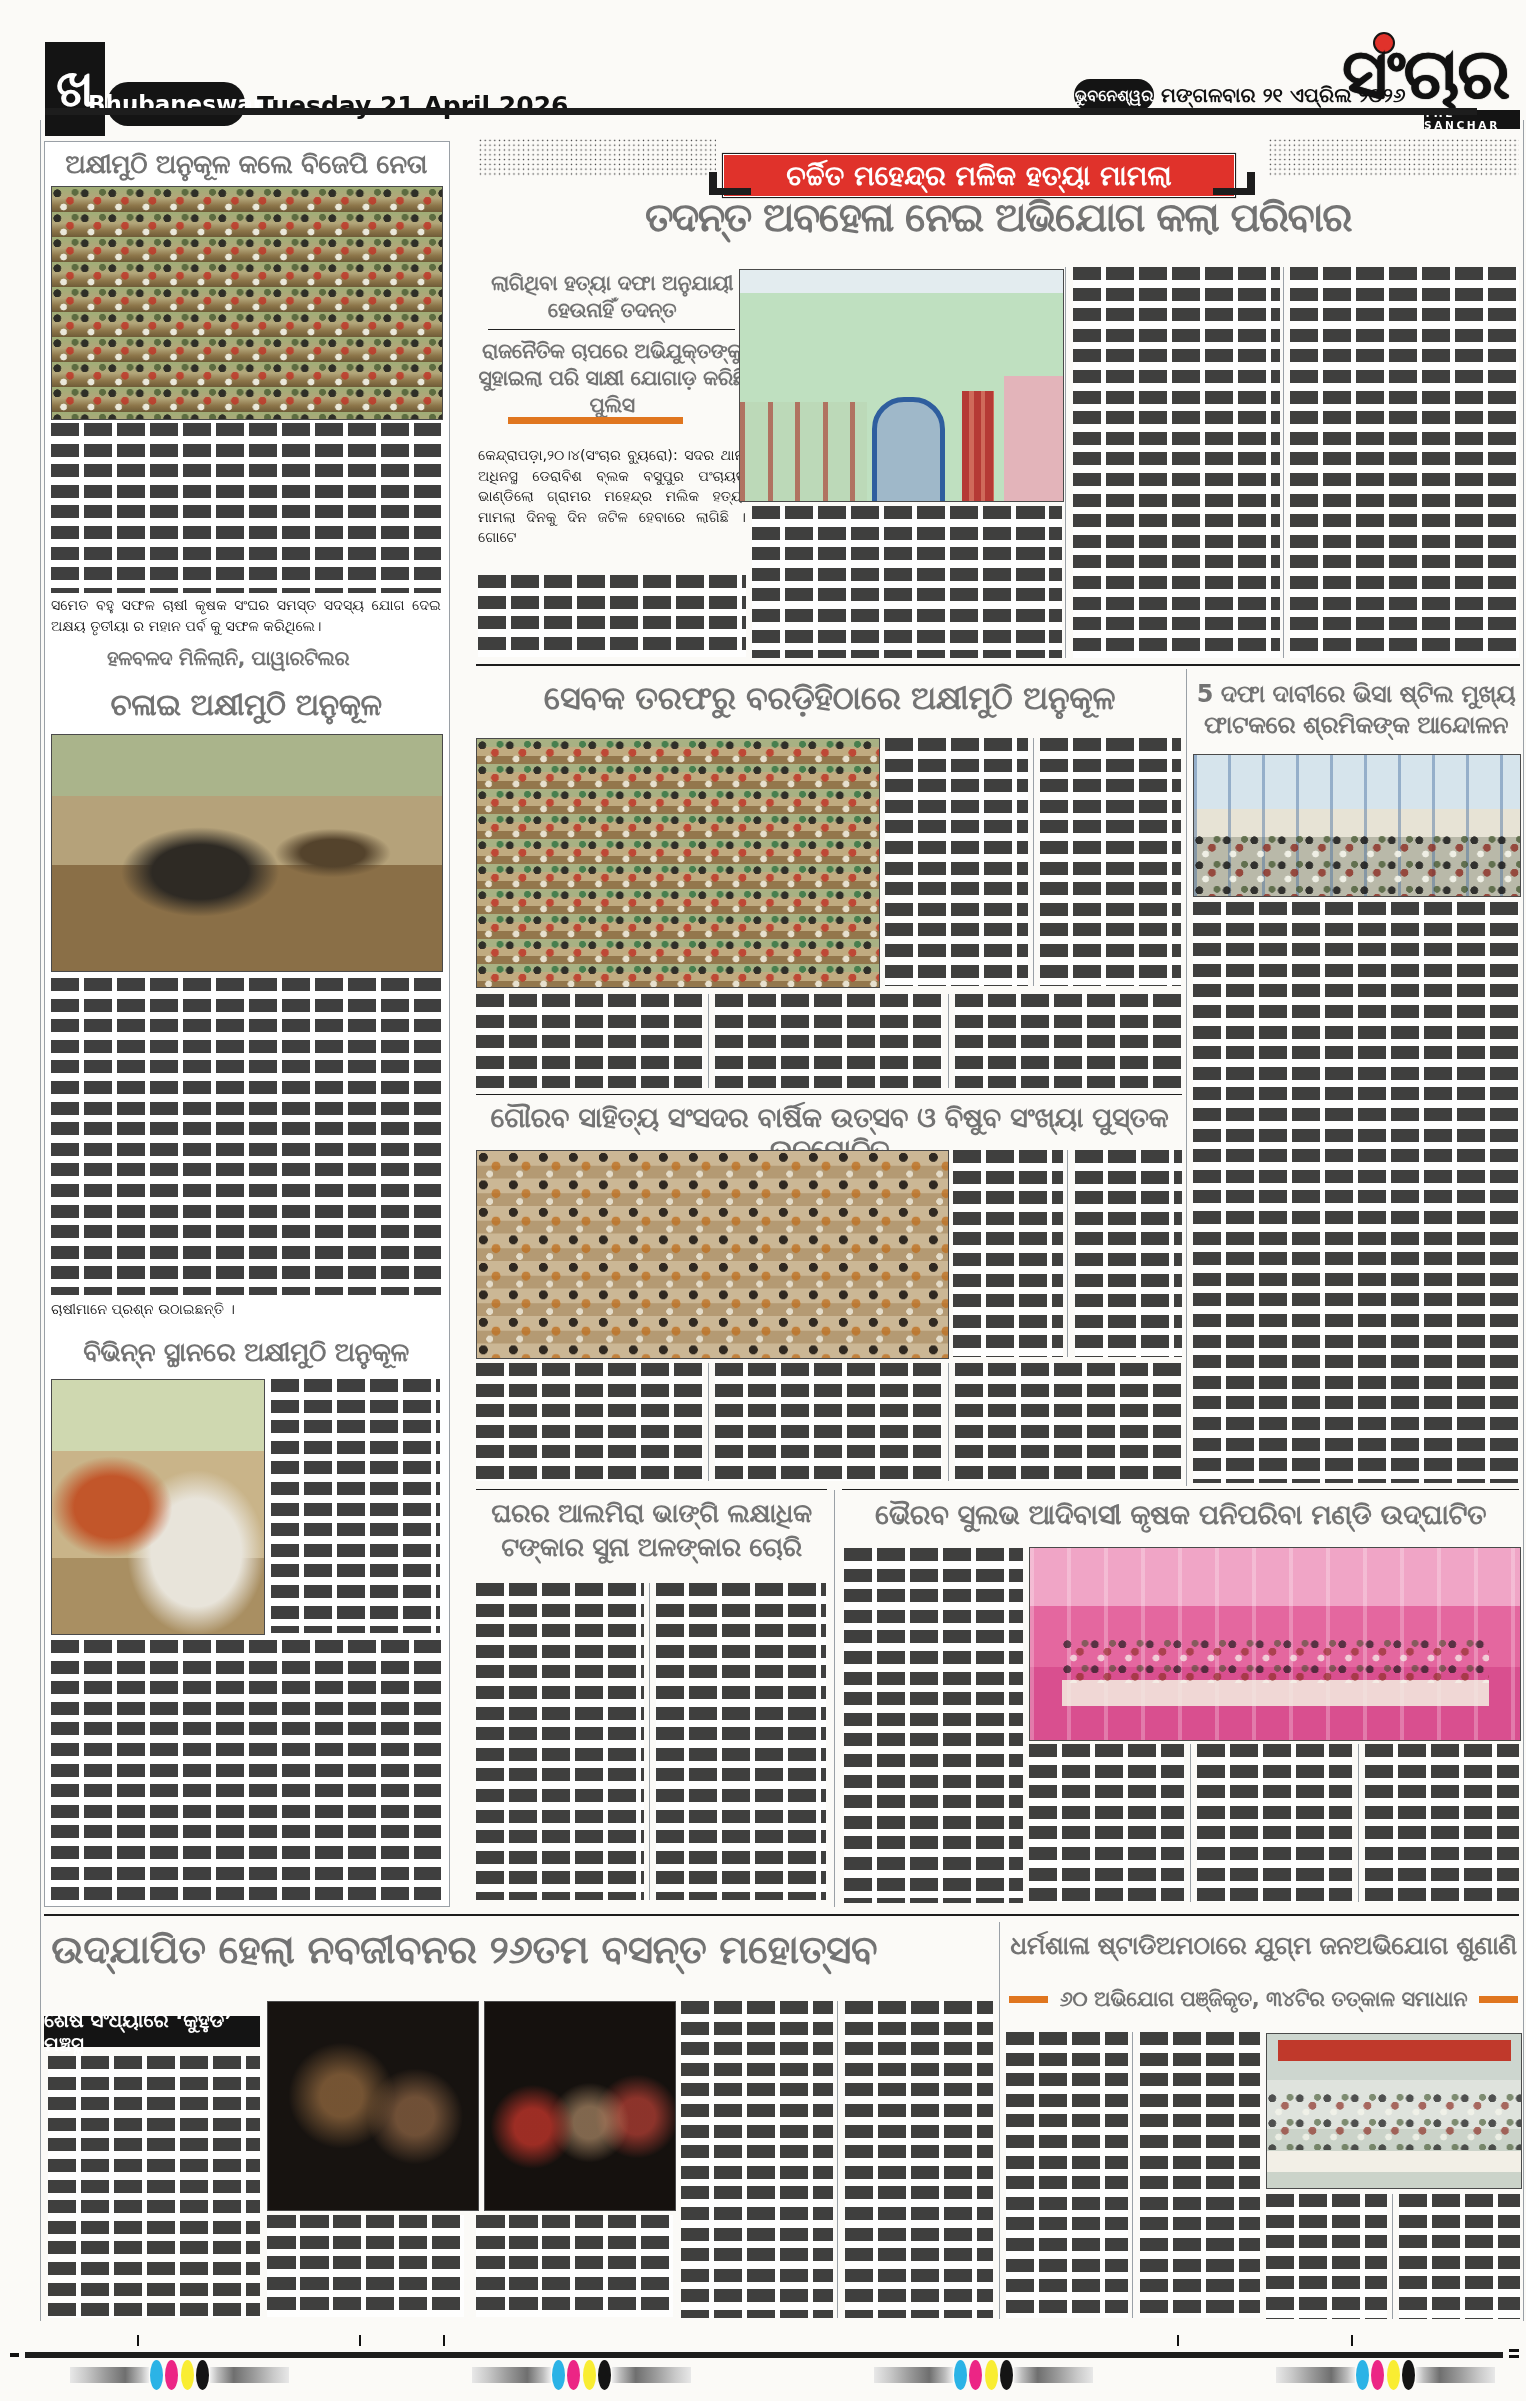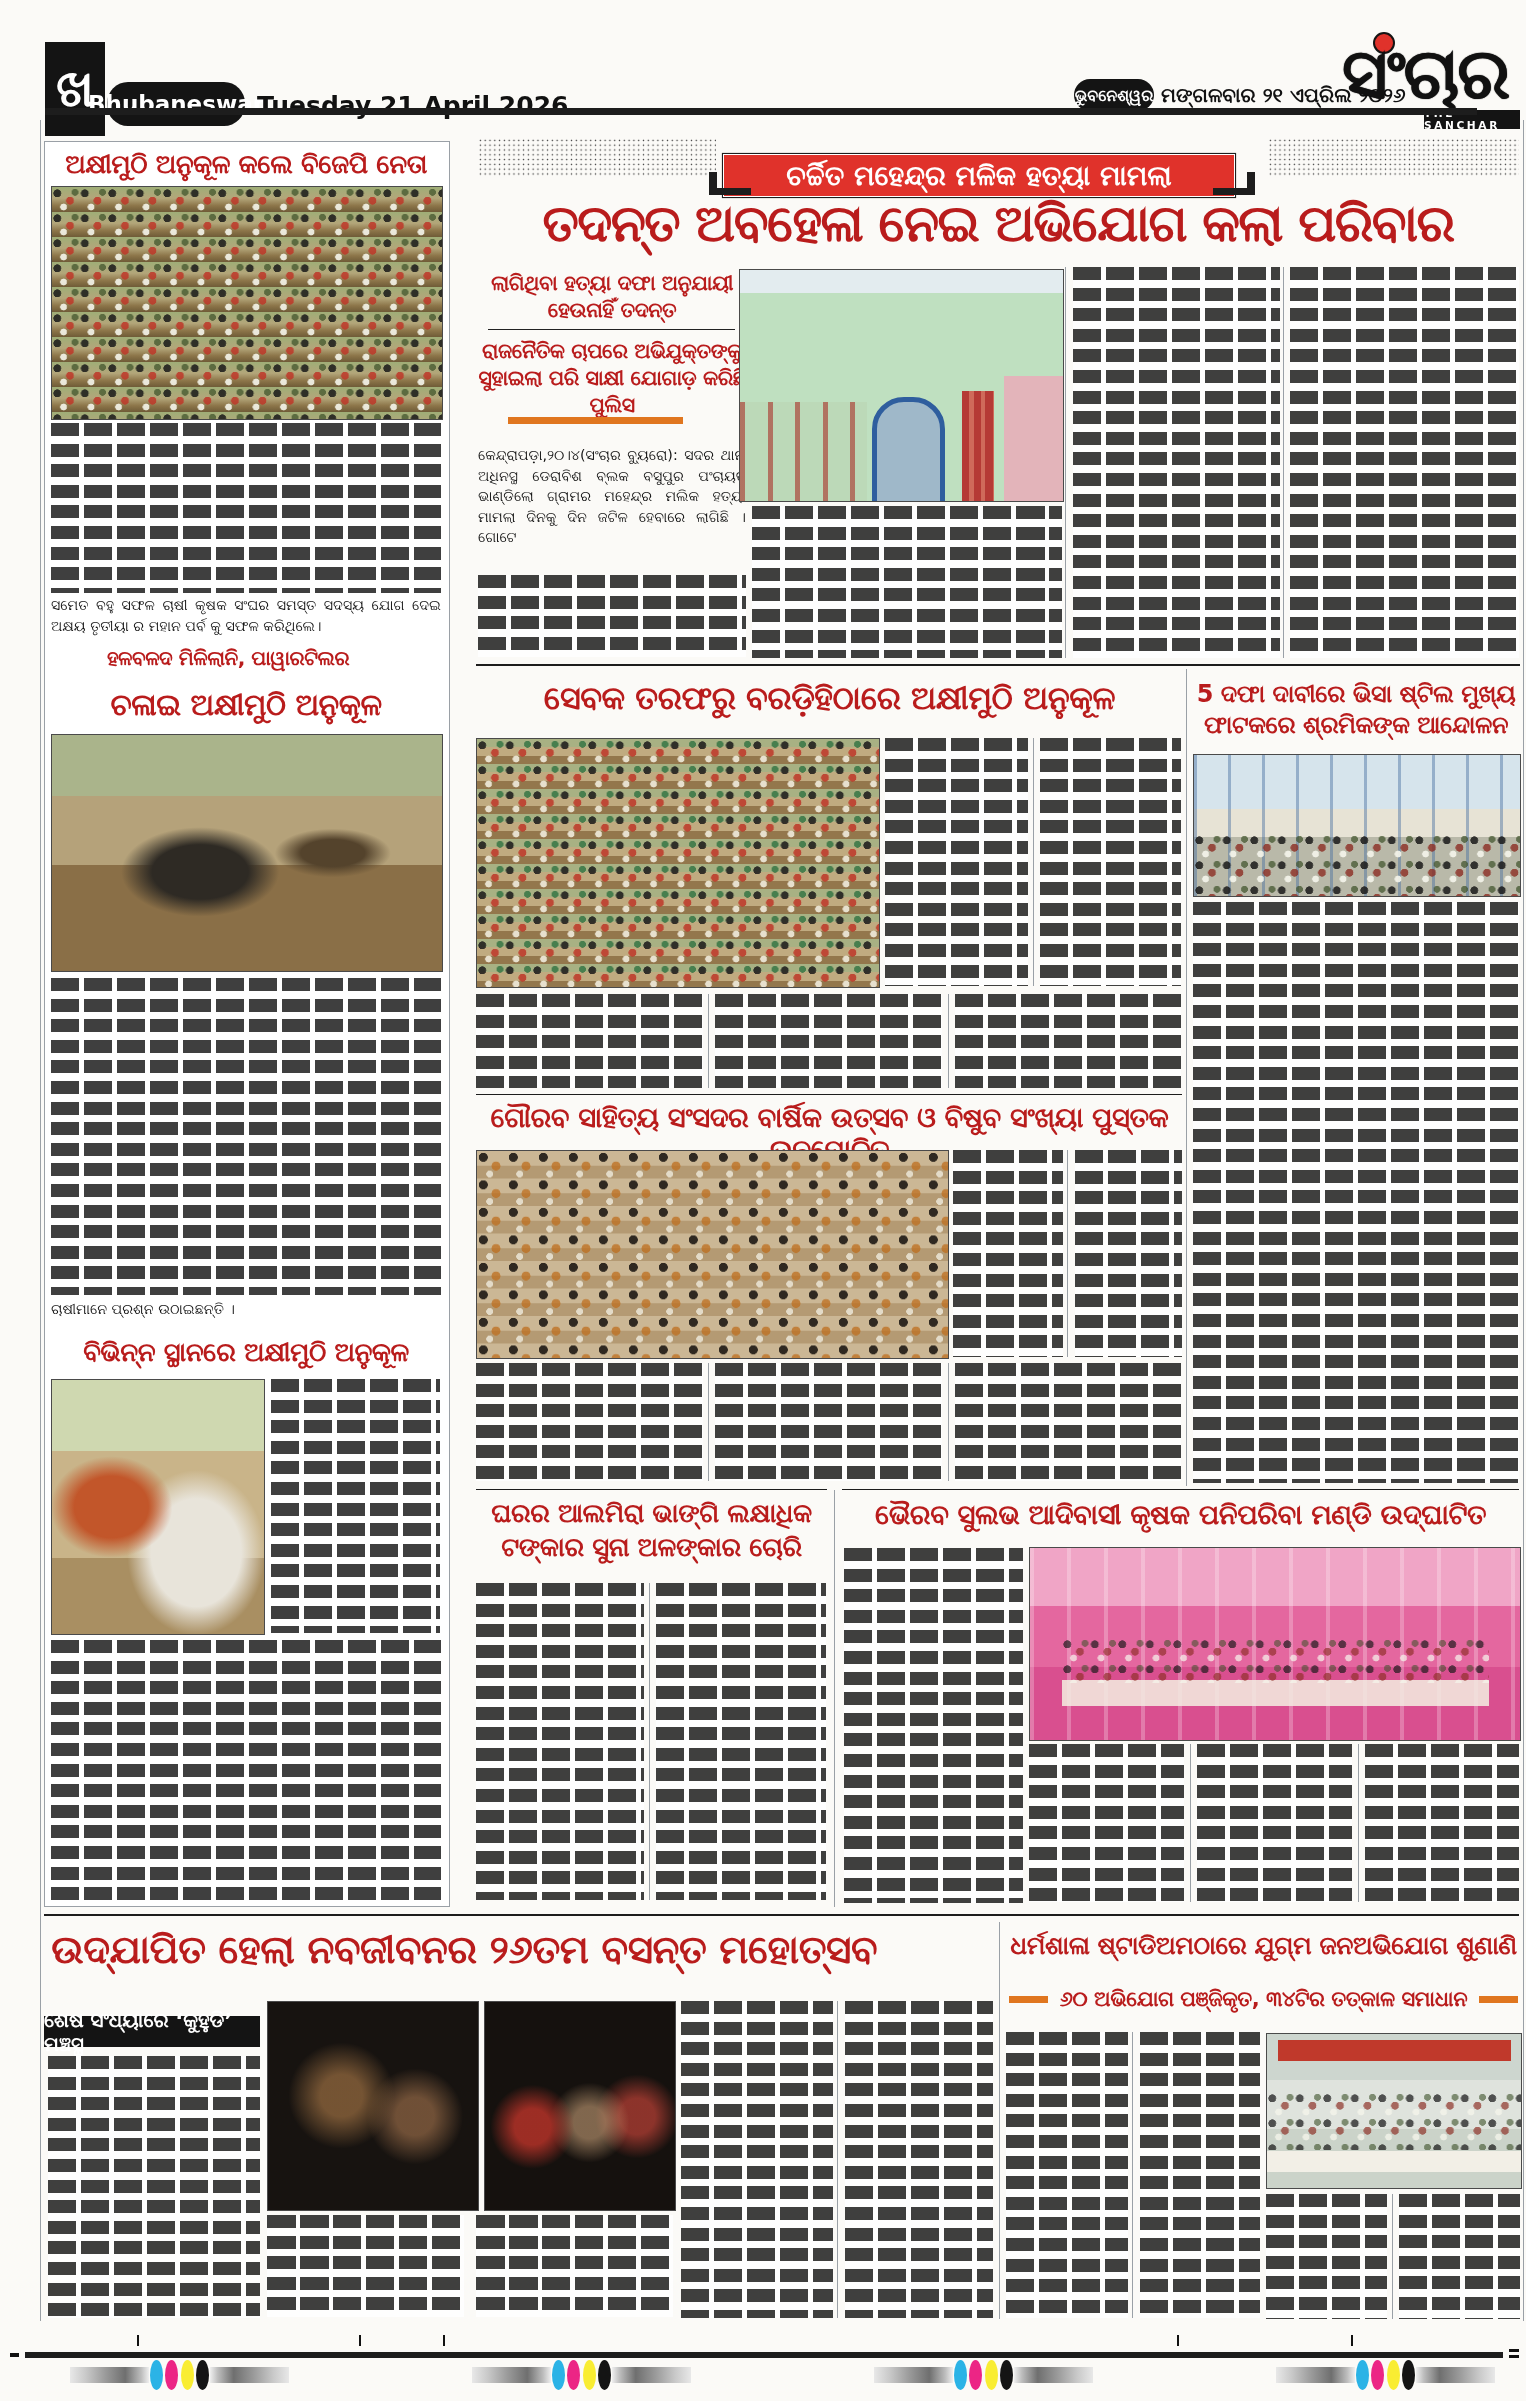--- a/index.html
+++ b/index.html
@@ -1,19 +1,19 @@
 <!DOCTYPE html>
 <html style="font-size:8.4px"><head>
 <meta charset="utf-8">
 <style>
   html,body{margin:0;padding:0;}
   body{width:1526px;height:2401px;position:relative;background:#fbfaf7;
        font-family:"DejaVu Sans","Liberation Sans",sans-serif;color:#111;}
   .abs{position:absolute;}
-  .hl{font-weight:700;color:#b91c1c;text-align:center;line-height:1.18;letter-spacing:-0.5px;}
+  .hl{font-weight:700;color:#737373;text-align:center;line-height:1.18;letter-spacing:-0.5px;}
   .fill-text{
     background-image:
       repeating-linear-gradient(90deg, rgba(255,255,255,0) 0 28.5px, #fff 28.5px 33px),
       repeating-linear-gradient(180deg, #2b2b2b 0 13px, #ffffff 13px 20.6px);
     opacity:.9;
   }
   .lede{font-size:14.3px;line-height:20.6px;text-align:justify;color:#141414;}
   .vrule{width:1.1px;background:#9aa0a6;}
   .hrule{background:#1d1d1d;}
   .photo{border:0.5px solid #4a4a4a;overflow:hidden;}
@@ -84,21 +84,21 @@
 <div class="abs fill-text" style="left:51px;top:1640px;width:390px;height:260px;"></div>
 
 <div class="abs kicker-dots" style="left:478px;top:138px;width:238px;height:39px;"></div>
 <div class="abs kicker-dots" style="left:1268px;top:138px;width:251px;height:39px;"></div>
 <div class="abs" style="left:723px;top:136px;width:510px;height:41px;background:#e0322b;border:1.1px solid #fff;box-shadow:0 0 0 1.1px #1d1d1d;display:flex;align-items:center;justify-content:center;margin-top:18px;">
   <span style="color:#fff;font-size:27.5px;font-weight:700;">ଚର୍ଚ୍ଚିତ ମହେନ୍ଦ୍ର ମଳିକ ହତ୍ୟା ମାମଲା</span>
 </div>
 <div class="abs" style="left:709px;top:172px;width:34px;height:16px;border-left:8.4px solid #1d1d1d;border-bottom:7.4px solid #1d1d1d;"></div>
 <div class="abs" style="left:1213px;top:172px;width:34px;height:16px;border-right:8.4px solid #1d1d1d;border-bottom:7.4px solid #1d1d1d;"></div>
 
-<div class="abs hl" style="left:476px;top:194px;width:1044px;font-size:51px;letter-spacing:-1.6px;">ତଦନ୍ତ ଅବହେଳା ନେଇ ଅଭିଯୋଗ କଲା ପରିବାର</div>
+<div class="abs hl" style="left:476px;top:194px;width:1044px;font-size:40px;letter-spacing:-1.6px;">ତଦନ୍ତ ଅବହେଳା ନେଇ ଅଭିଯୋଗ କଲା ପରିବାର</div>
 
 <div class="abs hl" style="left:478px;top:270px;width:268px;font-size:20.6px;line-height:1.32;">ଲାଗିଥିବା ହତ୍ୟା ଦଫା ଅନୁଯାୟୀ ହେଉନାହିଁ ତଦନ୍ତ</div>
 <div class="abs" style="left:488px;top:329px;width:247px;height:1.1px;background:#222;"></div>
 <div class="abs hl" style="left:478px;top:338px;width:268px;font-size:20.6px;line-height:1.32;">ରାଜନୈତିକ ଚାପରେ ଅଭିଯୁକ୍ତଙ୍କୁ ସୁହାଇଲା ପରି ସାକ୍ଷୀ ଯୋଗାଡ଼ କରିଛି ପୁଲିସ</div>
 <div class="abs" style="left:508px;top:417px;width:175px;height:6.9px;background:#e0761f;"></div>
 <div class="abs lede" style="left:478px;top:445px;width:268px;height:127px;overflow:hidden;">କେନ୍ଦ୍ରାପଡ଼ା,୨୦।୪(ସଂଚାର ବ୍ୟୁରୋ): ସଦର ଥାନା ଅଧିନସ୍ଥ ଡେରାବିଶ ବ୍ଲକ ବସୁପୁର ପଂଚାୟତ ଭାଣ୍ଡିଲୋ ଗ୍ରାମର ମହେନ୍ଦ୍ର ମଲିକ ହତ୍ୟା ମାମଲା ଦିନକୁ ଦିନ ଜଟିଳ ହେବାରେ ଲାଗିଛି । ଗୋଟେ</div>
 <div class="abs fill-text" style="left:478px;top:575px;width:268px;height:82px;"></div>
 
 <div class="abs photo" style="left:739px;top:269px;width:323px;height:231px;background:linear-gradient(180deg,#e3ecef 0 10%,#bfe0c0 10% 100%);">
   <div class="abs" style="left:132px;top:127px;width:63px;height:105px;border-radius:32px 32px 0 0;background:#9fb8c9;border:5.3px solid #2f5e9e;"></div>

